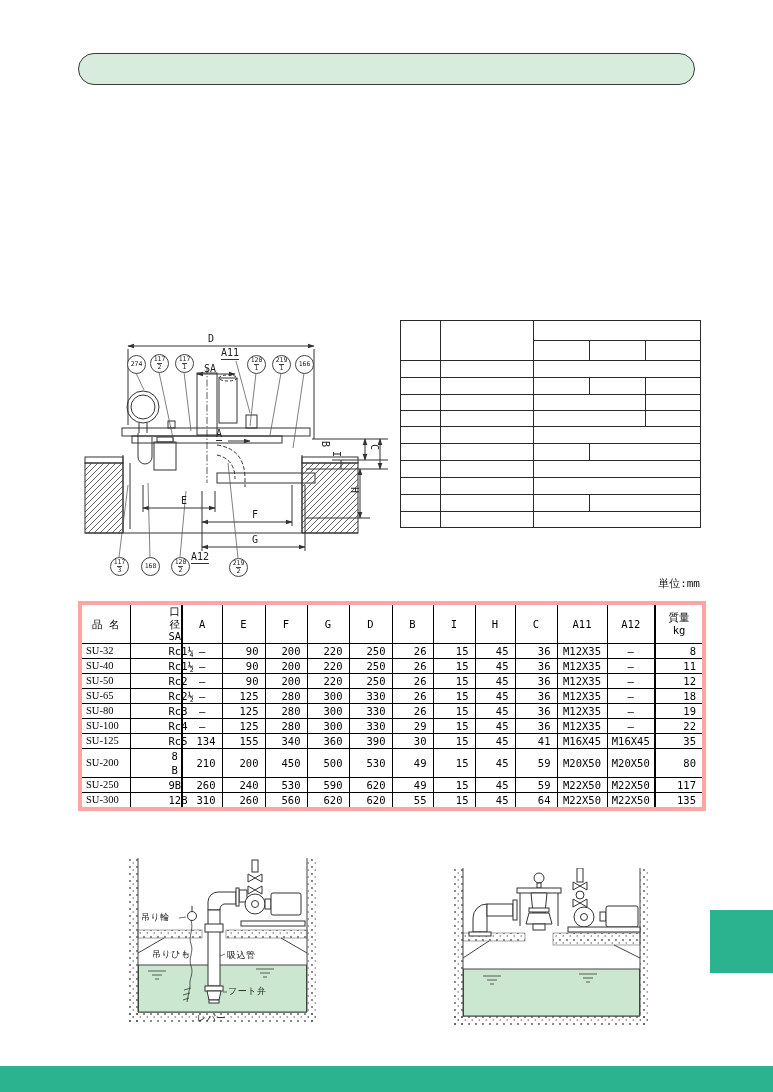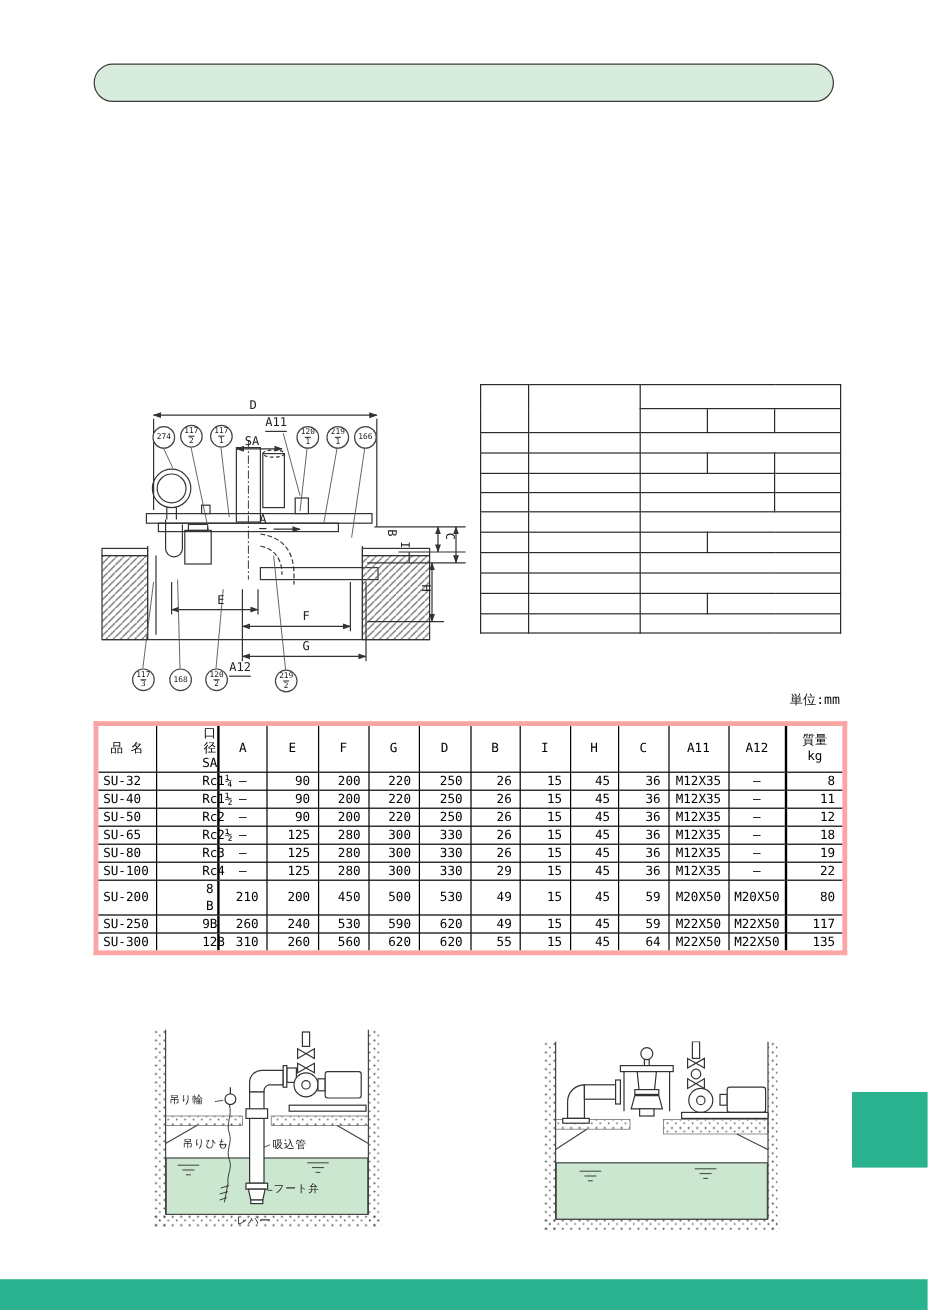--- a/index.html
+++ b/index.html
@@ -42,21 +42,21 @@
 
   
   .dim-table{left:78px;top:601px;border-collapse:collapse;table-layout:fixed;width:624px;
     font-family:"DejaVu Sans Mono","DejaVu Sans",monospace;}
   .dim-table{border:4px solid #fca5a5;}
   .dim-table th,.dim-table td{border:1px solid #000;padding:0;font-weight:normal;color:#000;}
   .dim-table th{font-size:10.5px;line-height:1.2;white-space:pre-line;height:29px;}
   .dim-table td{font-size:10.5px;height:14px;line-height:14px;}
   .dim-table th:nth-child(2),.dim-table td:nth-child(2){border-right:2px solid #000;padding-left:38px;}
   .dim-table th:nth-child(13),.dim-table td:nth-child(13){border-right:2px solid #000;}
-  .al{text-align:left;padding-left:4px!important;}
+  .al{text-align:left;padding-left:4px!important;font-family:Liberation Serif, serif;}
   .ac{text-align:center;}
   .ar{text-align:right;padding-right:6px!important;}
 
   
   .illu{overflow:visible;}
   .illu-left{left:128px;top:858px;width:190px;height:165px;}
   .illu-right{left:453px;top:868px;width:197px;height:160px;}
   .ilabel{
     position:absolute;font-size:9px;color:#222;line-height:1;letter-spacing:.5px;
     font-family:"DejaVu Sans",sans-serif;z-index:3;white-space:nowrap;
@@ -418,20 +418,36 @@
         <td class="ar">330</td>
         <td class="ar">29</td>
         <td class="ar">15</td>
         <td class="ar">45</td>
         <td class="ar">36</td>
         <td class="ac">M12X35</td>
         <td class="ac">—</td>
         <td class="ar">22</td>
       </tr>
       <tr>
+        <td class="al">SU-125</td>
+        <td class="ac">Rc5</td>
+        <td class="ar">134</td>
+        <td class="ar">155</td>
+        <td class="ar">340</td>
+        <td class="ar">360</td>
+        <td class="ar">390</td>
+        <td class="ar">30</td>
+        <td class="ar">15</td>
+        <td class="ar">45</td>
+        <td class="ar">41</td>
+        <td class="ac">M16X45</td>
+        <td class="ac">M16X45</td>
+        <td class="ar">35</td>
+      </tr>
+      <tr>
         <td class="al">SU-200</td>
         <td class="ac">8 B</td>
         <td class="ar">210</td>
         <td class="ar">200</td>
         <td class="ar">450</td>
         <td class="ar">500</td>
         <td class="ar">530</td>
         <td class="ar">49</td>
         <td class="ar">15</td>
         <td class="ar">45</td>

